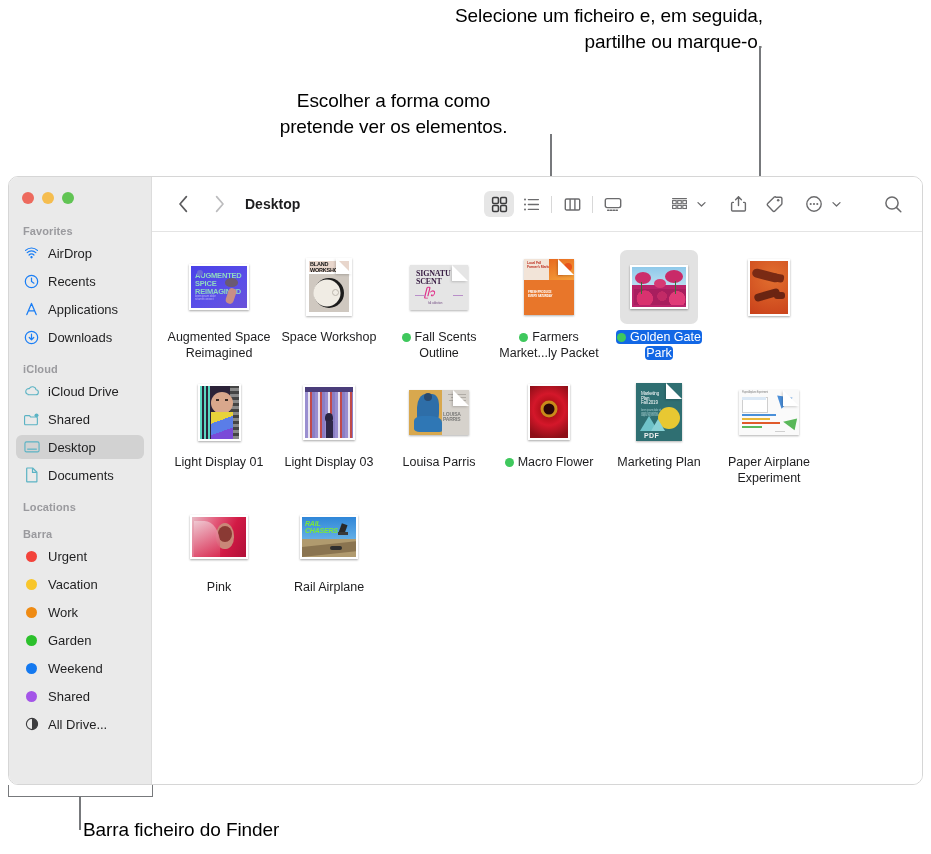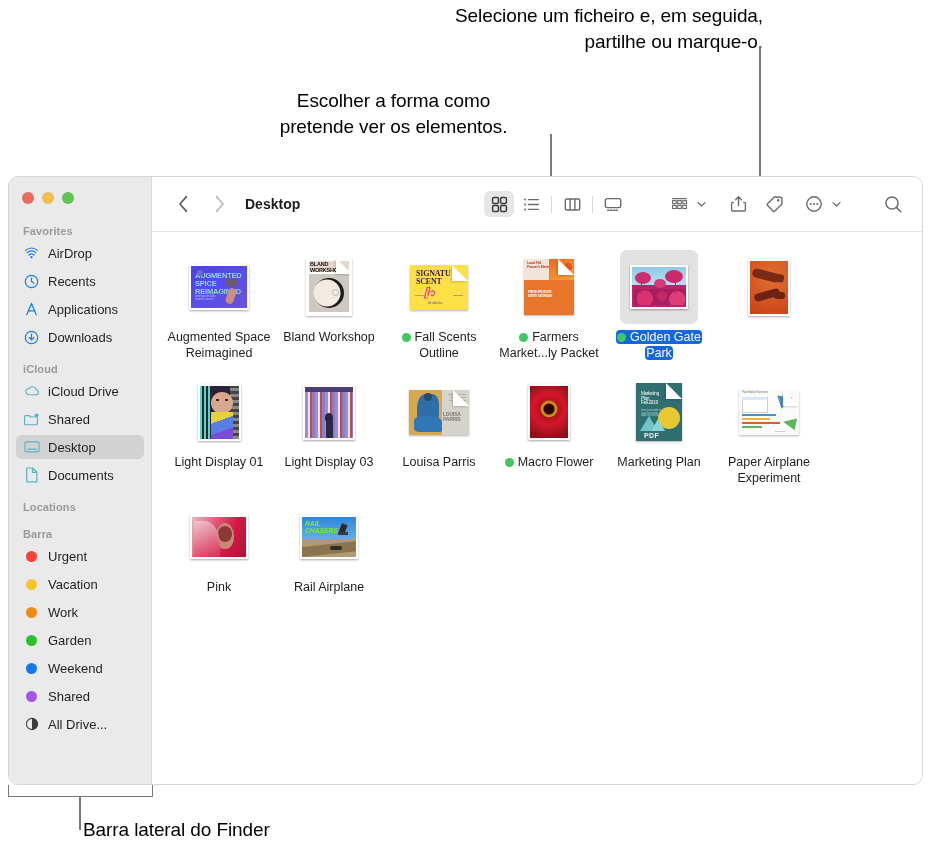--- a/index.html
+++ b/index.html
@@ -278,21 +278,21 @@
     letter-spacing: -0.2px;
   }
 </style>
 </head>
 <body>
 
 <div class="callout-text" id="callout-top">Selecione um ficheiro e, em seguida,
 partilhe ou marque-o.</div>
 <div class="callout-text" id="callout-left">Escolher a forma como
 pretende ver os elementos.</div>
-<div class="callout-text" id="callout-bottom">Barra lateral do Finder</div>
+<div class="callout-text" id="callout-bottom">Barra ficheiro do Finder</div>
 
 <div class="leader leader-v" style="left:550px; top:134px; height:42px;"></div>
 <div class="bracket" style="left:443px; top:176px; width:183px; height:11px;"></div>
 
 <div class="leader leader-v" style="left:759px; top:46px; height:130px;"></div>
 <div class="bracket" style="left:721px; top:176px; width:74px; height:11px;"></div>
 
 <div class="bracket-down" style="position:absolute; left:8px; top:785px; width:143px; height:11px;"></div>
 <div class="leader leader-v" style="left:79px; top:796px; height:34px;"></div>
 
@@ -566,26 +566,26 @@
           <div class="doc thumb" style="width:46px;height:58px;">
             <div style="position:absolute;left:3px;top:3px;right:3px;height:11px;background:#e8d6cc;"></div>
             <div class="mini-txt" style="left:4px;top:4px;font-size:5.5px;color:#141414;">BLAND<br>WORKSHOP</div>
             <div style="position:absolute;left:3px;top:16px;right:3px;bottom:4px;background:#cfc8c0;overflow:hidden;">
               <div style="position:absolute;left:50%;top:50%;transform:translate(-50%,-50%);width:30px;height:30px;border-radius:50%;background:#1b1b1b;"></div>
               <div style="position:absolute;left:46%;top:50%;transform:translate(-50%,-50%);width:27px;height:27px;border-radius:50%;background:#f0ece4;"></div>
               <div style="position:absolute;left:58%;top:40%;width:5px;height:5px;border-radius:50%;border:0.7px solid #bdb7ae;"></div>
             </div>
           </div>
         </div>
-        <div class="file-label"><span class="txt">Bland Workshop</span></div>
-      </div>
-
-      <div class="file-item">
-        <div class="thumb-wrap">
-          <div class="doc thumb" style="width:58px;height:45px;background:#fde047;padding-left:32px;">
+        <div class="file-label"><span class="txt">Space Workshop</span></div>
+      </div>
+
+      <div class="file-item">
+        <div class="thumb-wrap">
+          <div class="doc thumb" style="width:58px;height:45px;background:#e5e5e5;padding-left:32px;">
             <div class="mini-txt" style="left:6px;top:5px;font-size:8px;color:#3a1f45;font-family:'Liberation Serif',serif;">SIGNATU<br>SCENT</div>
             <div class="mini-txt" style="left:14px;top:23px;font-size:10px;color:#e0338a;font-style:italic;font-family:'Liberation Serif',serif;">ᥫ᭡</div>
             <div style="position:absolute;left:5px;top:30px;width:10px;height:0.8px;background:#b98fc9;"></div>
             <div style="position:absolute;right:5px;top:30px;width:10px;height:0.8px;background:#b98fc9;"></div>
             <div class="mini-txt" style="left:18px;bottom:4px;font-size:3px;font-weight:normal;color:#7d5a8c;">fall collection</div>
           </div>
         </div>
         <div class="file-label"><span class="ltag" style="background:#3fc85d"></span><span class="txt">Fall Scents
 Outline</span></div>
       </div>

